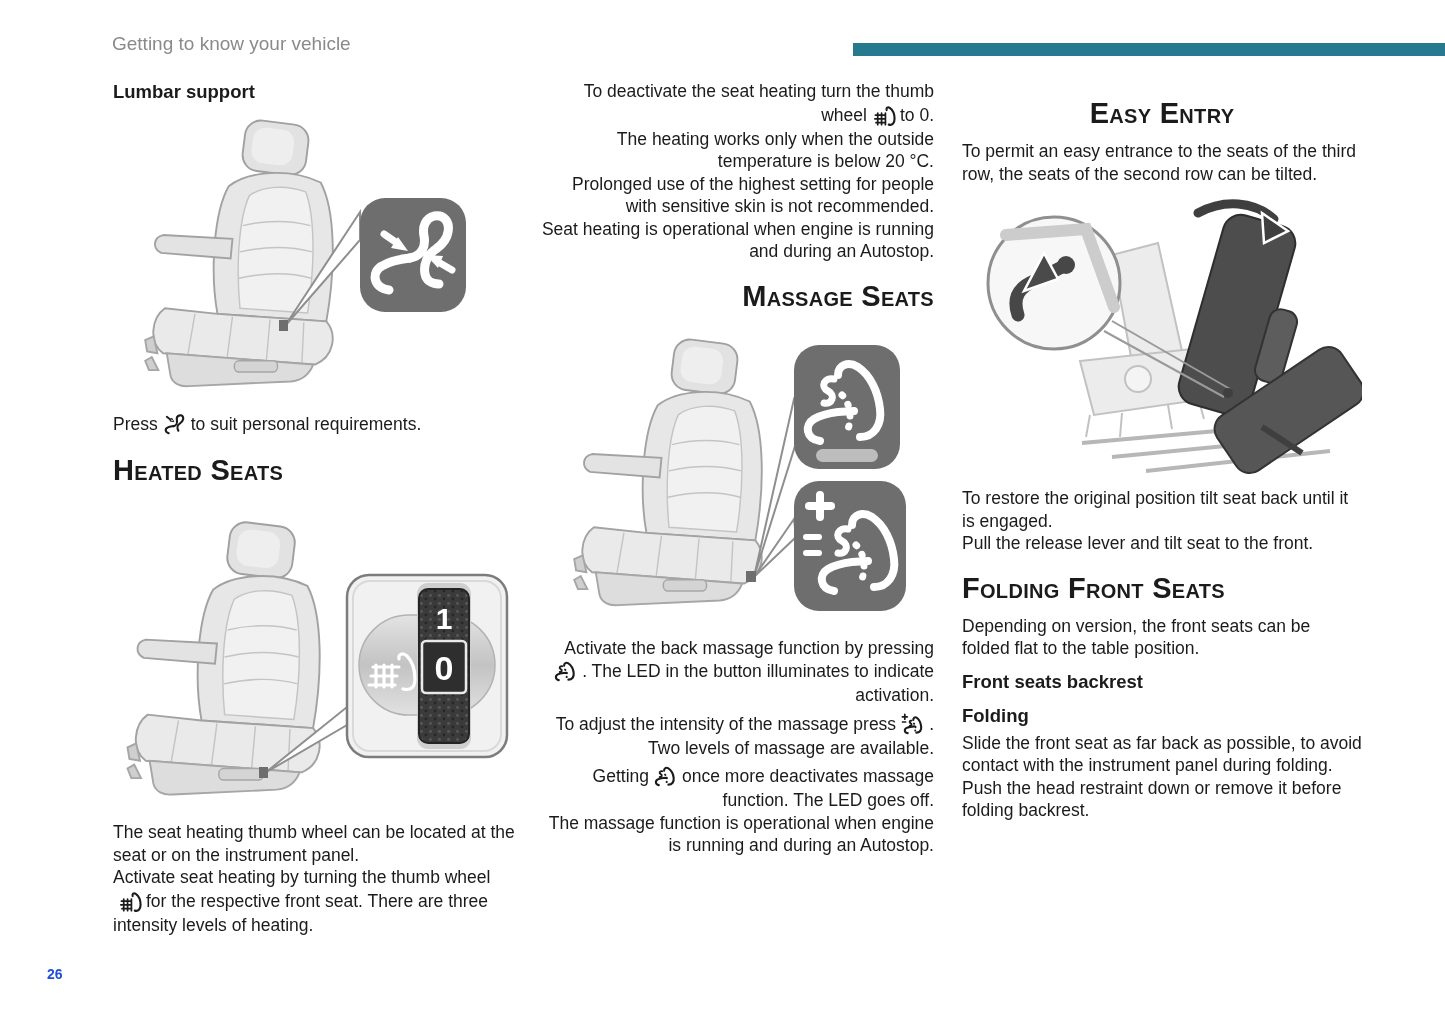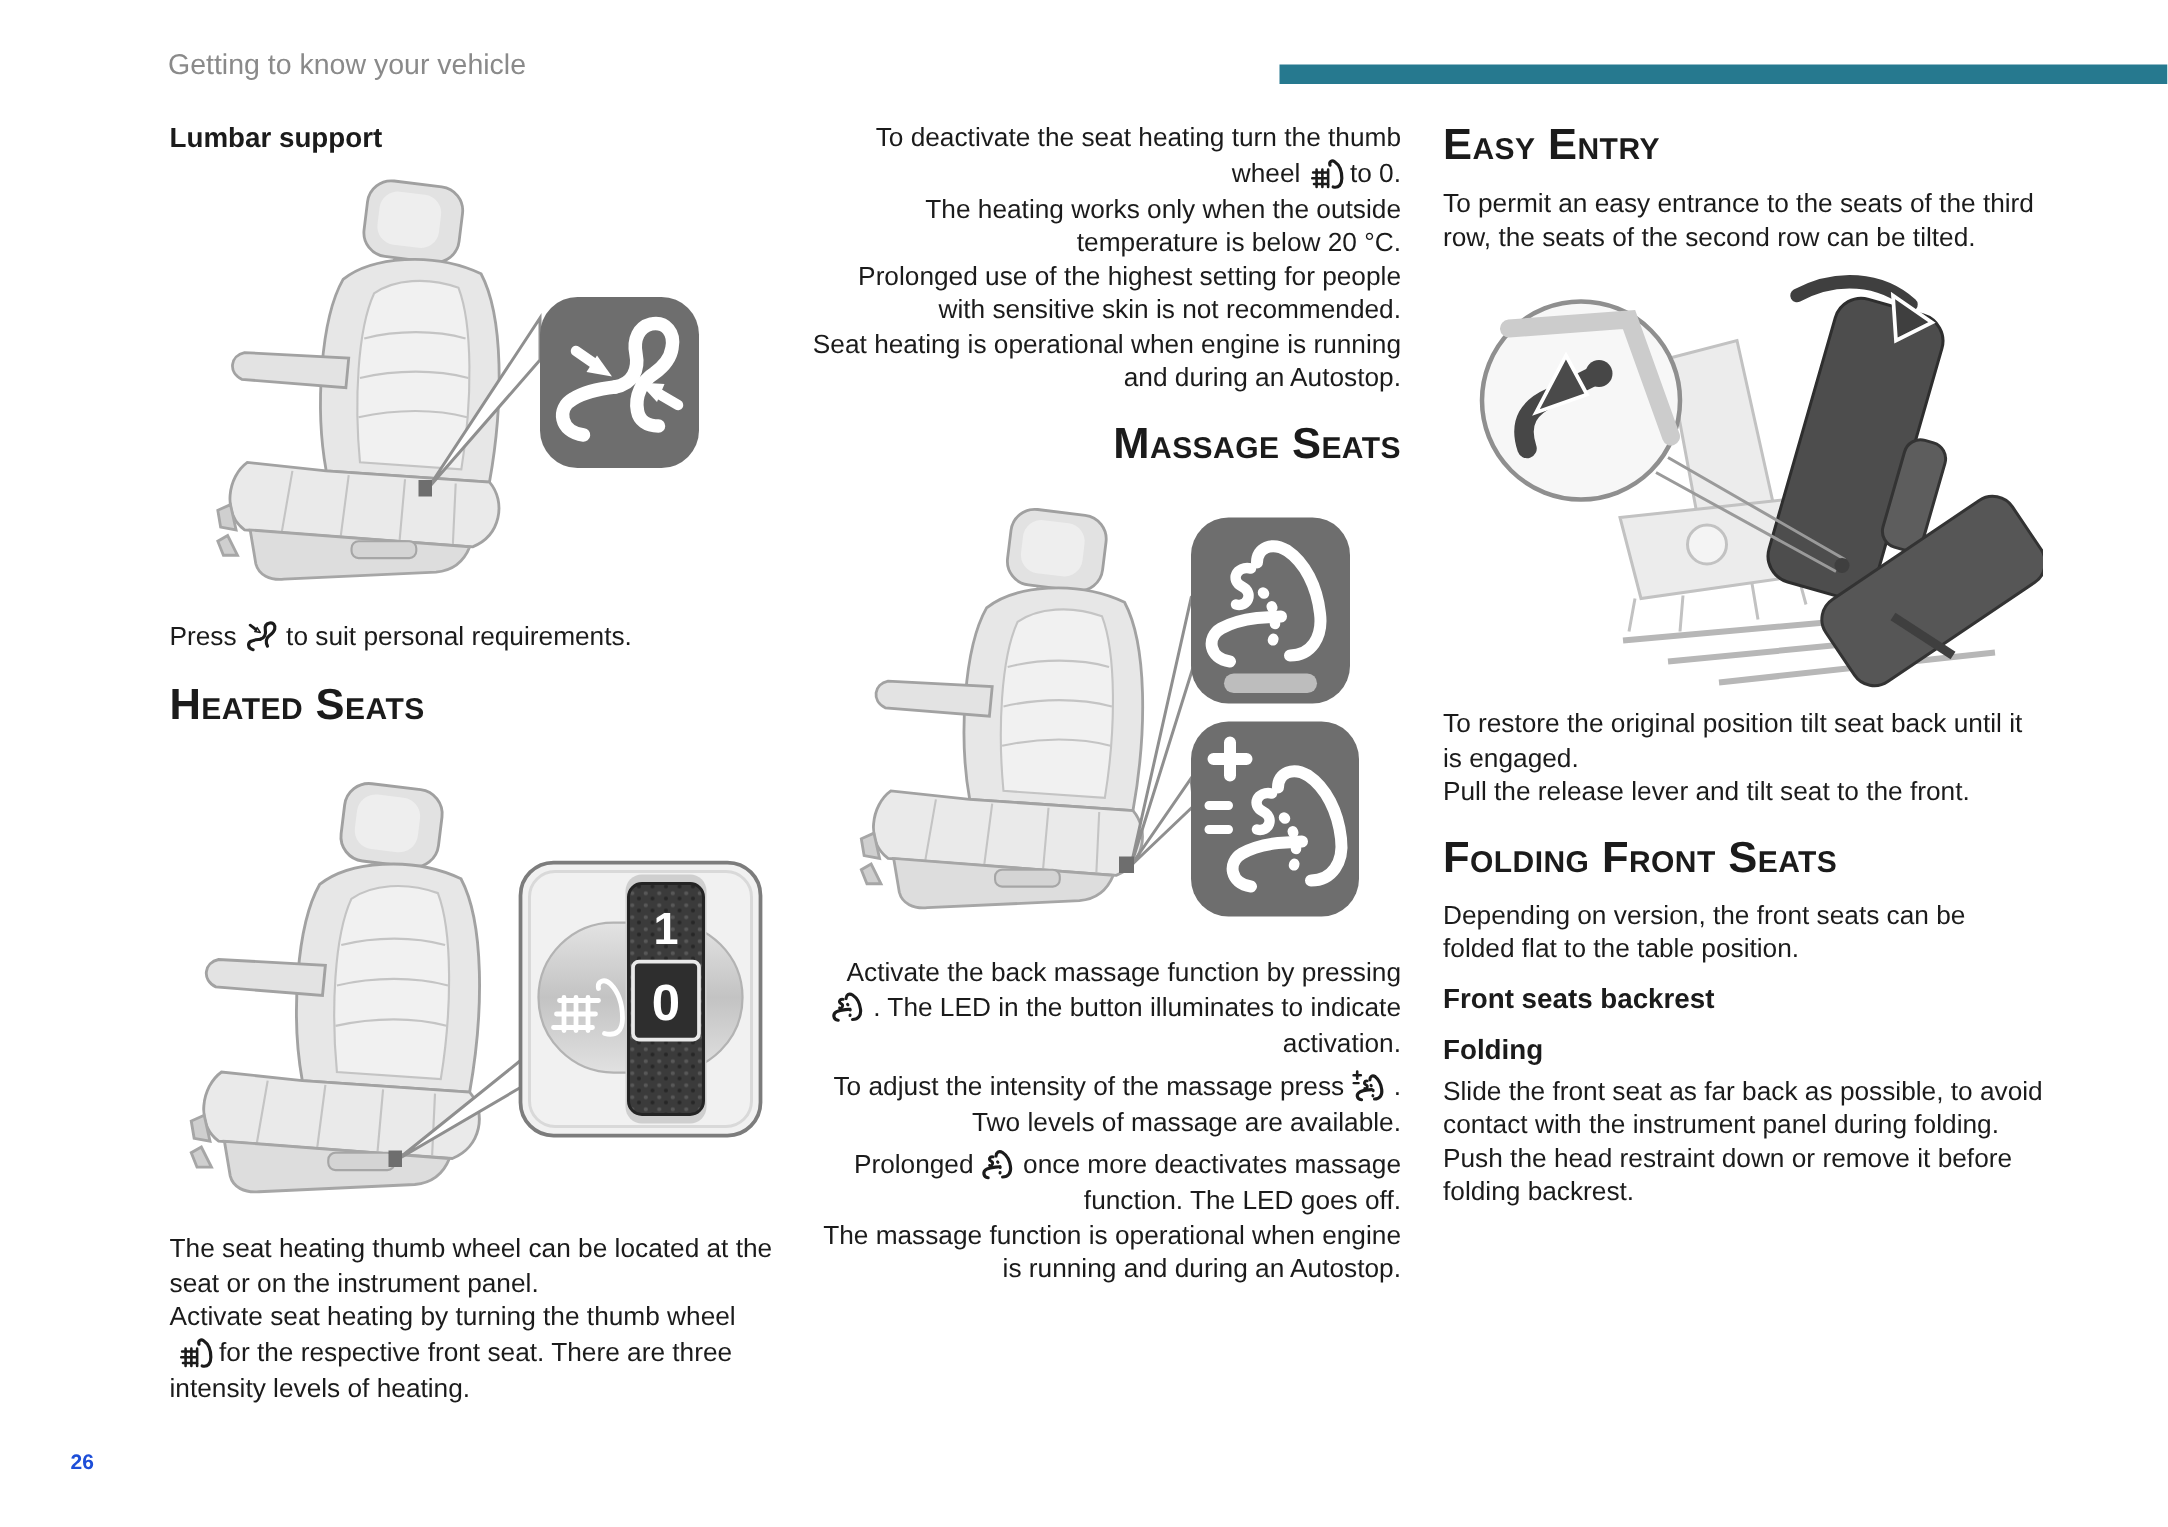--- a/index.html
+++ b/index.html
@@ -14,21 +14,21 @@
 
   .col{position:absolute;top:80px;font-size:17.5px;line-height:22.5px;}
   .col1{left:113px;width:402px;}
   .col2{left:538px;width:396px;text-align:right;}
   .col3{left:962px;width:400px;}
 
   h2.section{
     font-size:29px;line-height:34px;font-weight:700;margin:16px 0 10px 0;
     font-variant:small-caps;letter-spacing:.3px;color:#1b1b1b;
   }
-  h2.first{margin-top:0;}
+  h2.first{margin-top:16px;text-align:center;}
   h3.sub{font-size:18.5px;line-height:24px;font-weight:700;margin:0 0 6px 0;}
   h3.sub-mid{font-size:18.5px;line-height:24px;font-weight:700;margin:10px 0 4px 0;}
   p.t{margin:0;}
   p.sp{margin-top:5px;}
 
   .figure{position:relative;}
   .fig1{height:292px;margin:4px 0 10px 0;}
   .fig2{height:314px;margin:4px 0 10px 0;}
   .fig3{height:302px;margin:2px 0 12px 0;}
   .fig4{height:288px;margin:6px 0 8px 0;}
@@ -195,21 +195,21 @@
         <path d="M5 2.5 v5 M2.5 5 h5" stroke-width="1.8"></path>
         <path d="M2.5 10.5 h3.5" stroke-width="1.6"></path>
         <path d="M8 22 C4.5 21.5 4 18 7 16.5 C9 15.6 10.8 15.4 12.5 15.2 L15 15" stroke-width="2.2"></path>
         <path d="M17 21.5 C20.5 21.5 22.5 19 22 15 C21.5 11 20 8 17.5 6 C15.5 4.6 13.8 6 13.8 8.2" stroke-width="2.2"></path>
         <path d="M12 9 C10 8.6 9.2 10.8 11 11.6 C12.8 12.4 12 14.6 10.2 14.2" stroke-width="1.9"></path>
         <path d="M14.5 12 C16.2 13.8 16.6 16.8 15.8 19.4" stroke-width="1.9" stroke-dasharray="0.5 3.2"></path>
       </svg><span>. Two levels of massage are available.</span>
   </p>
   <p class="t"></p>
   <p class="t sp">
-    <span>Prolonged</span><svg class="ic" viewBox="0 0 26 26">
+    <span>Getting</span><svg class="ic" viewBox="0 0 26 26">
         <path d="M6 22 C2.5 21.5 2 17.5 5 16 C7 15 9 14.8 11 14.6 L14 14.4" stroke-width="2.2"></path>
         <path d="M16 21.5 C20 21.5 22 18.5 21.5 14.5 C21 10 19 6.5 16 4.5 C13.5 3 11.5 4.5 11.5 7" stroke-width="2.2"></path>
         <path d="M9.5 7.5 C7 7 6 9.5 8 10.5 C10 11.5 9 14 7 13.5" stroke-width="2"></path>
         <path d="M12.5 11 C14.5 13 15 16.5 14 19.5" stroke-width="2" stroke-dasharray="0.5 3.4"></path>
       </svg><span>once more deactivates massage function. The LED goes off.</span>
   </p>
   <p class="t">The massage function is operational when engine is running and during an Autostop.</p>
 </div>
 
 <div class="col col3">

